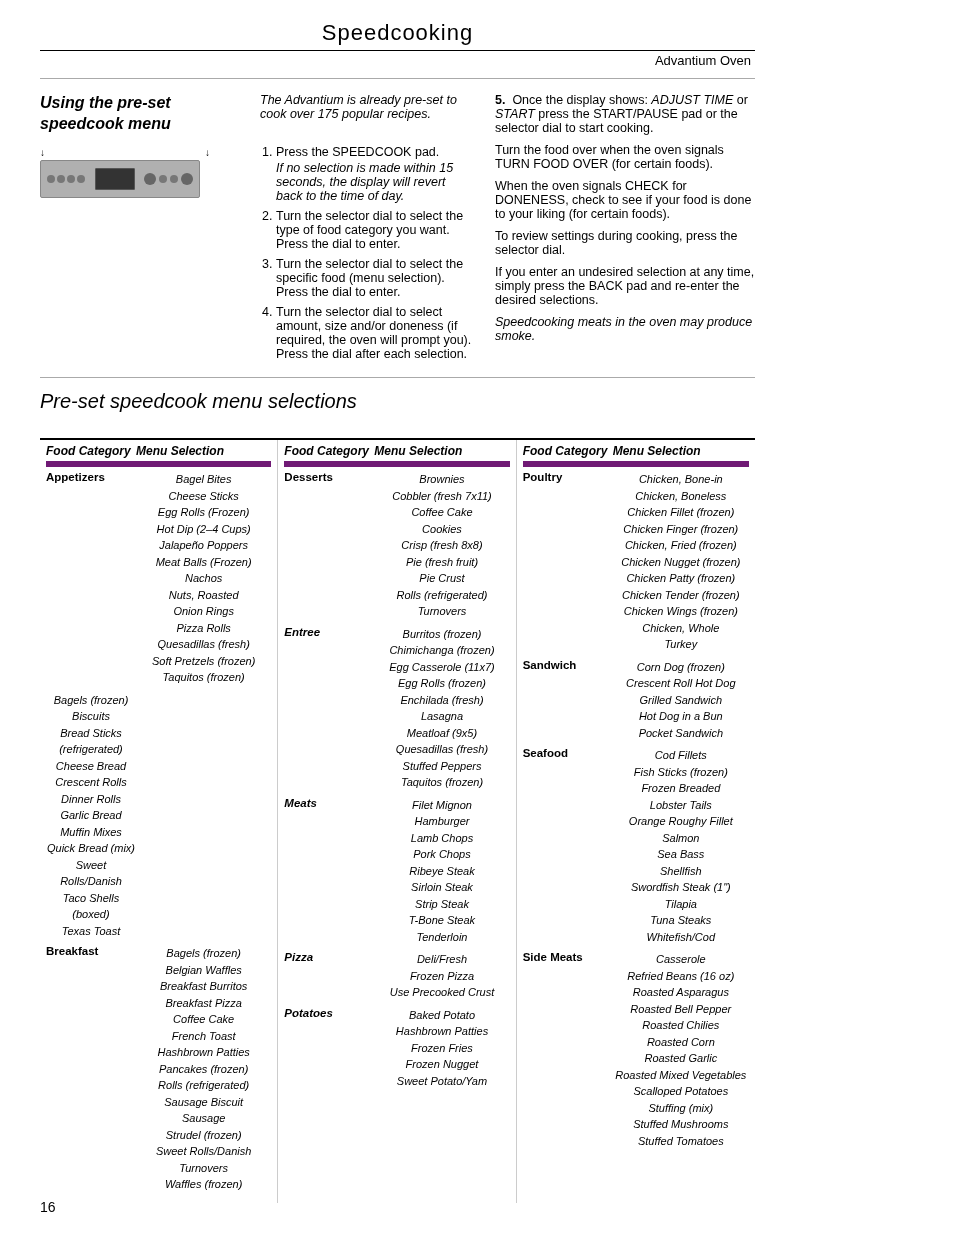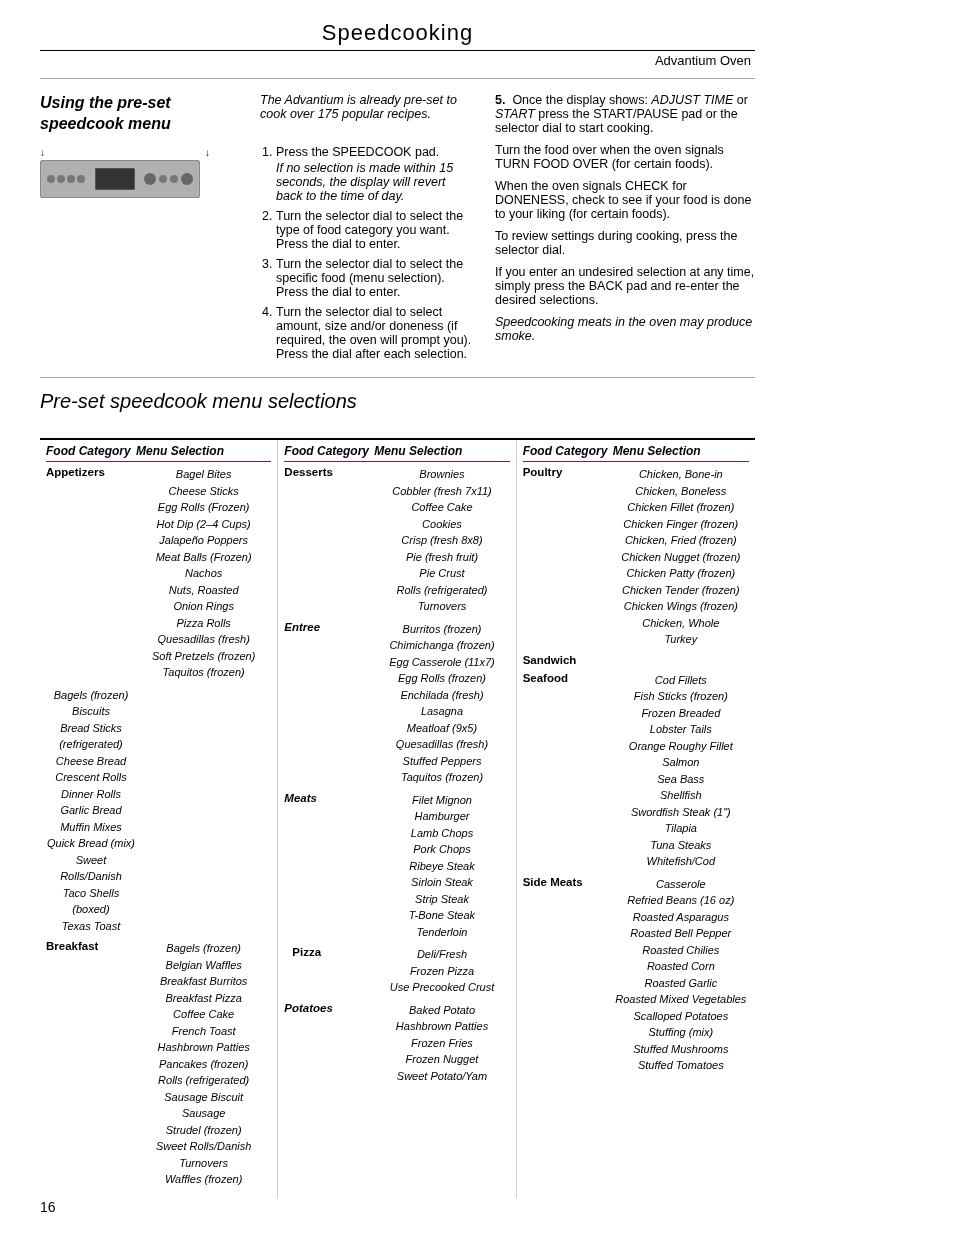--- a/index.html
+++ b/index.html
@@ -143,21 +143,21 @@
     .col-block {
       padding: 4px 6px;
       border-right: 1px solid #ccc;
     }
     .col-block:last-child {
       border-right: none;
     }
     .col-header {
       display: grid;
       grid-template-columns: 90px 1fr;
-      border-bottom: 1px solid #701a75;
+      border-bottom: 6px solid #701a75;
       padding-bottom: 3px;
       margin-bottom: 4px;
     }
     .col-header span {
       font-style: italic;
       font-weight: bold;
       font-size: 12px;
     }
     .cat-row {
       display: grid;
@@ -305,21 +305,21 @@
         </div>
 
         <div class="cat-row">
           <span class="cat-name" style="font-style:italic;font-weight:bold;">Meats</span>
           <span class="cat-items">
             Filet Mignon<br>Hamburger<br>Lamb Chops<br>Pork Chops<br>Ribeye Steak<br>Sirloin Steak<br>Strip Steak<br>T-Bone Steak<br>Tenderloin
           </span>
         </div>
 
         <div class="cat-row">
-          <span class="cat-name" style="font-weight:bold;margin-left:8px;">Pizza</span>
+          <span class="cat-name" style="font-style:italic;font-weight:bold;">Pizza</span>
           <span class="cat-items">
             Deli/Fresh<br>Frozen Pizza<br>Use Precooked Crust
           </span>
         </div>
 
         <div class="cat-row">
           <span class="cat-name" style="font-style:italic;font-weight:bold;">Potatoes</span>
           <span class="cat-items">
             Baked Potato<br>Hashbrown Patties<br>Frozen Fries<br>Frozen Nugget<br>Sweet Potato/Yam
           </span>
@@ -334,20 +334,23 @@
 
         <div class="cat-row">
           <span class="cat-name">Poultry</span>
           <span class="cat-items">
             Chicken, Bone-in<br>Chicken, Boneless<br>Chicken Fillet (frozen)<br>Chicken Finger (frozen)<br>Chicken, Fried (frozen)<br>Chicken Nugget (frozen)<br>Chicken Patty (frozen)<br>Chicken Tender (frozen)<br>Chicken Wings (frozen)<br>Chicken, Whole<br>Turkey
           </span>
         </div>
 
         <div class="cat-row">
           <span class="cat-name">Sandwich</span>
+          <span class="cat-items">
+            Corn Dog (frozen)<br>Crescent Roll Hot Dog<br>Grilled Sandwich<br>Hot Dog in a Bun<br>Pocket Sandwich
+          </span>
         </div>
 
         <div class="cat-row">
           <span class="cat-name">Seafood</span>
           <span class="cat-items">
             Cod Fillets<br>Fish Sticks (frozen)<br>Frozen Breaded<br>Lobster Tails<br>Orange Roughy Fillet<br>Salmon<br>Sea Bass<br>Shellfish<br>Swordfish Steak (1")<br>Tilapia<br>Tuna Steaks<br>Whitefish/Cod
           </span>
         </div>
 
         <div class="cat-row">

